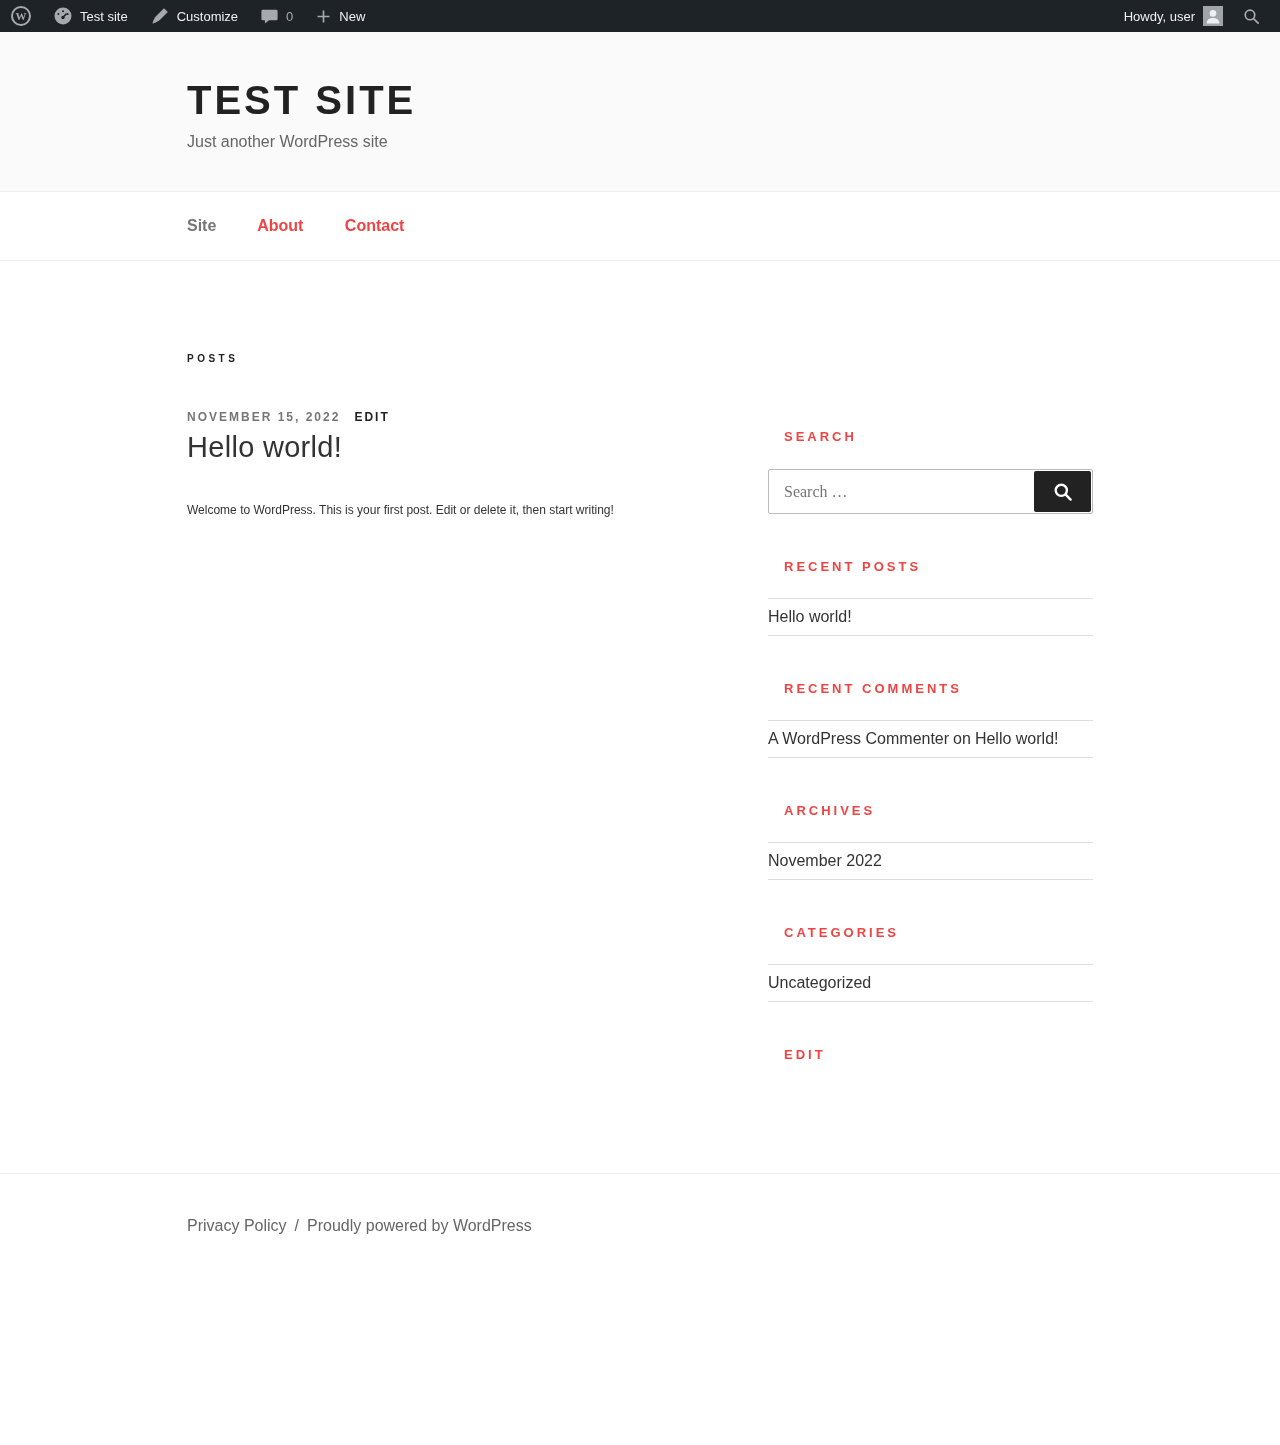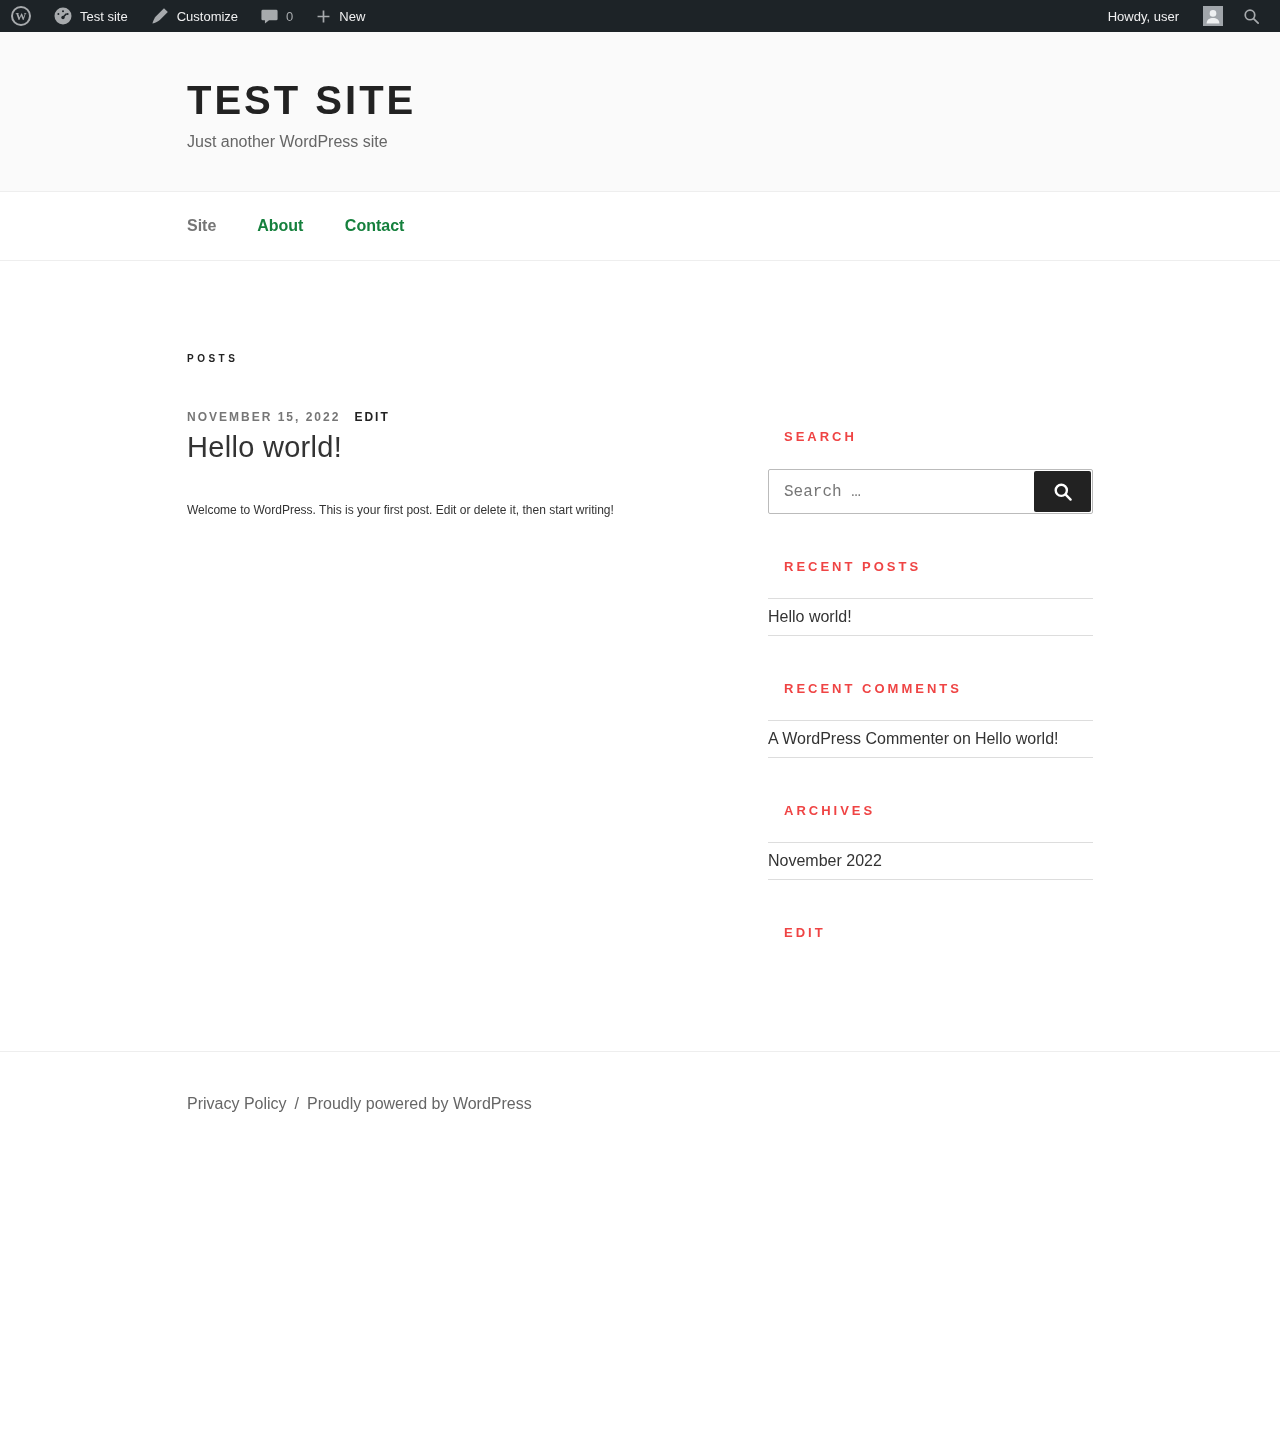--- a/index.html
+++ b/index.html
@@ -29,41 +29,41 @@
   .ab-item svg { display: block; }
   .ab-count { color: #a7aaad; }
   .wp-logo-circle {
     width: 20px; height: 20px; border-radius: 50%;
     border: 2px solid #a7aaad;
     display: flex; align-items: center; justify-content: center;
     font-family: "Liberation Serif", serif;
     font-size: 11px; font-weight: bold; color: #a7aaad; line-height: 1;
   }
   .ab-right { padding-right: 8px; }
-  .howdy { display: flex; align-items: center; gap: 24px; padding: 0 8px; cursor: pointer; }
+  .howdy { display: flex; align-items: center; gap: 8px; padding: 0 8px; cursor: pointer; }
   .avatar { width: 20px; height: 20px; display: block; }
 
   
   .site-header { background: #fafafa; padding: 46px 0 40px 187px; }
   .site-title {
     margin: 0 0 10px;
     font-size: 40px; font-weight: bold; letter-spacing: 3px;
     color: #222; cursor: pointer; display: inline-block;
   }
   .site-tagline { font-size: 16px; color: #666; }
 
   
   .main-nav {
     background: #fff;
     border-top: 1px solid #eee;
     border-bottom: 1px solid #eee;
     padding: 25px 0 25px 187px;
     font-size: 16px; font-weight: bold;
   }
-  .main-nav a { margin-right: 37px; color: #15803d; }
+  .main-nav a { margin-right: 37px; color: #ef4444; }
   .main-nav a.current { color: #767676; }
 
   
   .content-wrap {
     width: 906px;
     margin: 0 auto;
     padding: 92px 0 66px;
     display: flex;
   }
   .main-col { width: 513px; margin-right: 68px; }
@@ -97,21 +97,21 @@
   .widget li { border-bottom: 1px solid #ddd; padding: 9px 0; font-size: 16px; color: #333; }
   .widget li a { color: #333; }
   .rc-on { margin: 0 4px; }
 
   .search-form { position: relative; margin-top: 25px; }
   .search-input {
     width: 100%; height: 45px;
     border: 1px solid #bbb; border-radius: 2px;
     padding: 0 64px 0 15px;
     font-size: 16px; color: #333;
-    font-family: Liberation Mono, monospace;
+    font-family: Liberation Serif, serif;
     background: #fff;
     outline: none;
   }
   .search-input::placeholder { color: #767676; opacity: 1; }
   .search-submit {
     position: absolute; top: 2px; right: 2px;
     width: 57px; height: 41px;
     background: #222; border: none; border-radius: 2px;
     display: flex; align-items: center; justify-content: center;
     cursor: pointer;
@@ -240,20 +240,28 @@
 
     <section class="widget">
       <h2 class="widget-title">ARCHIVES</h2>
       <ul>
         <li>
           <a>November 2022</a>
         </li>
       </ul>
     </section>
 
+    <section class="widget">
+      <h2 class="widget-title">CATEGORIES</h2>
+      <ul>
+        <li>
+          <a>Uncategorized</a>
+        </li>
+      </ul>
+    </section>
 
     <section class="widget">
       <h2 class="widget-title">EDIT</h2>
     </section>
 
   </aside>
 </div>
 
 <footer class="site-footer">
   <a>Privacy Policy</a><span class="footer-sep">/</span><a>Proudly powered by WordPress</a>

